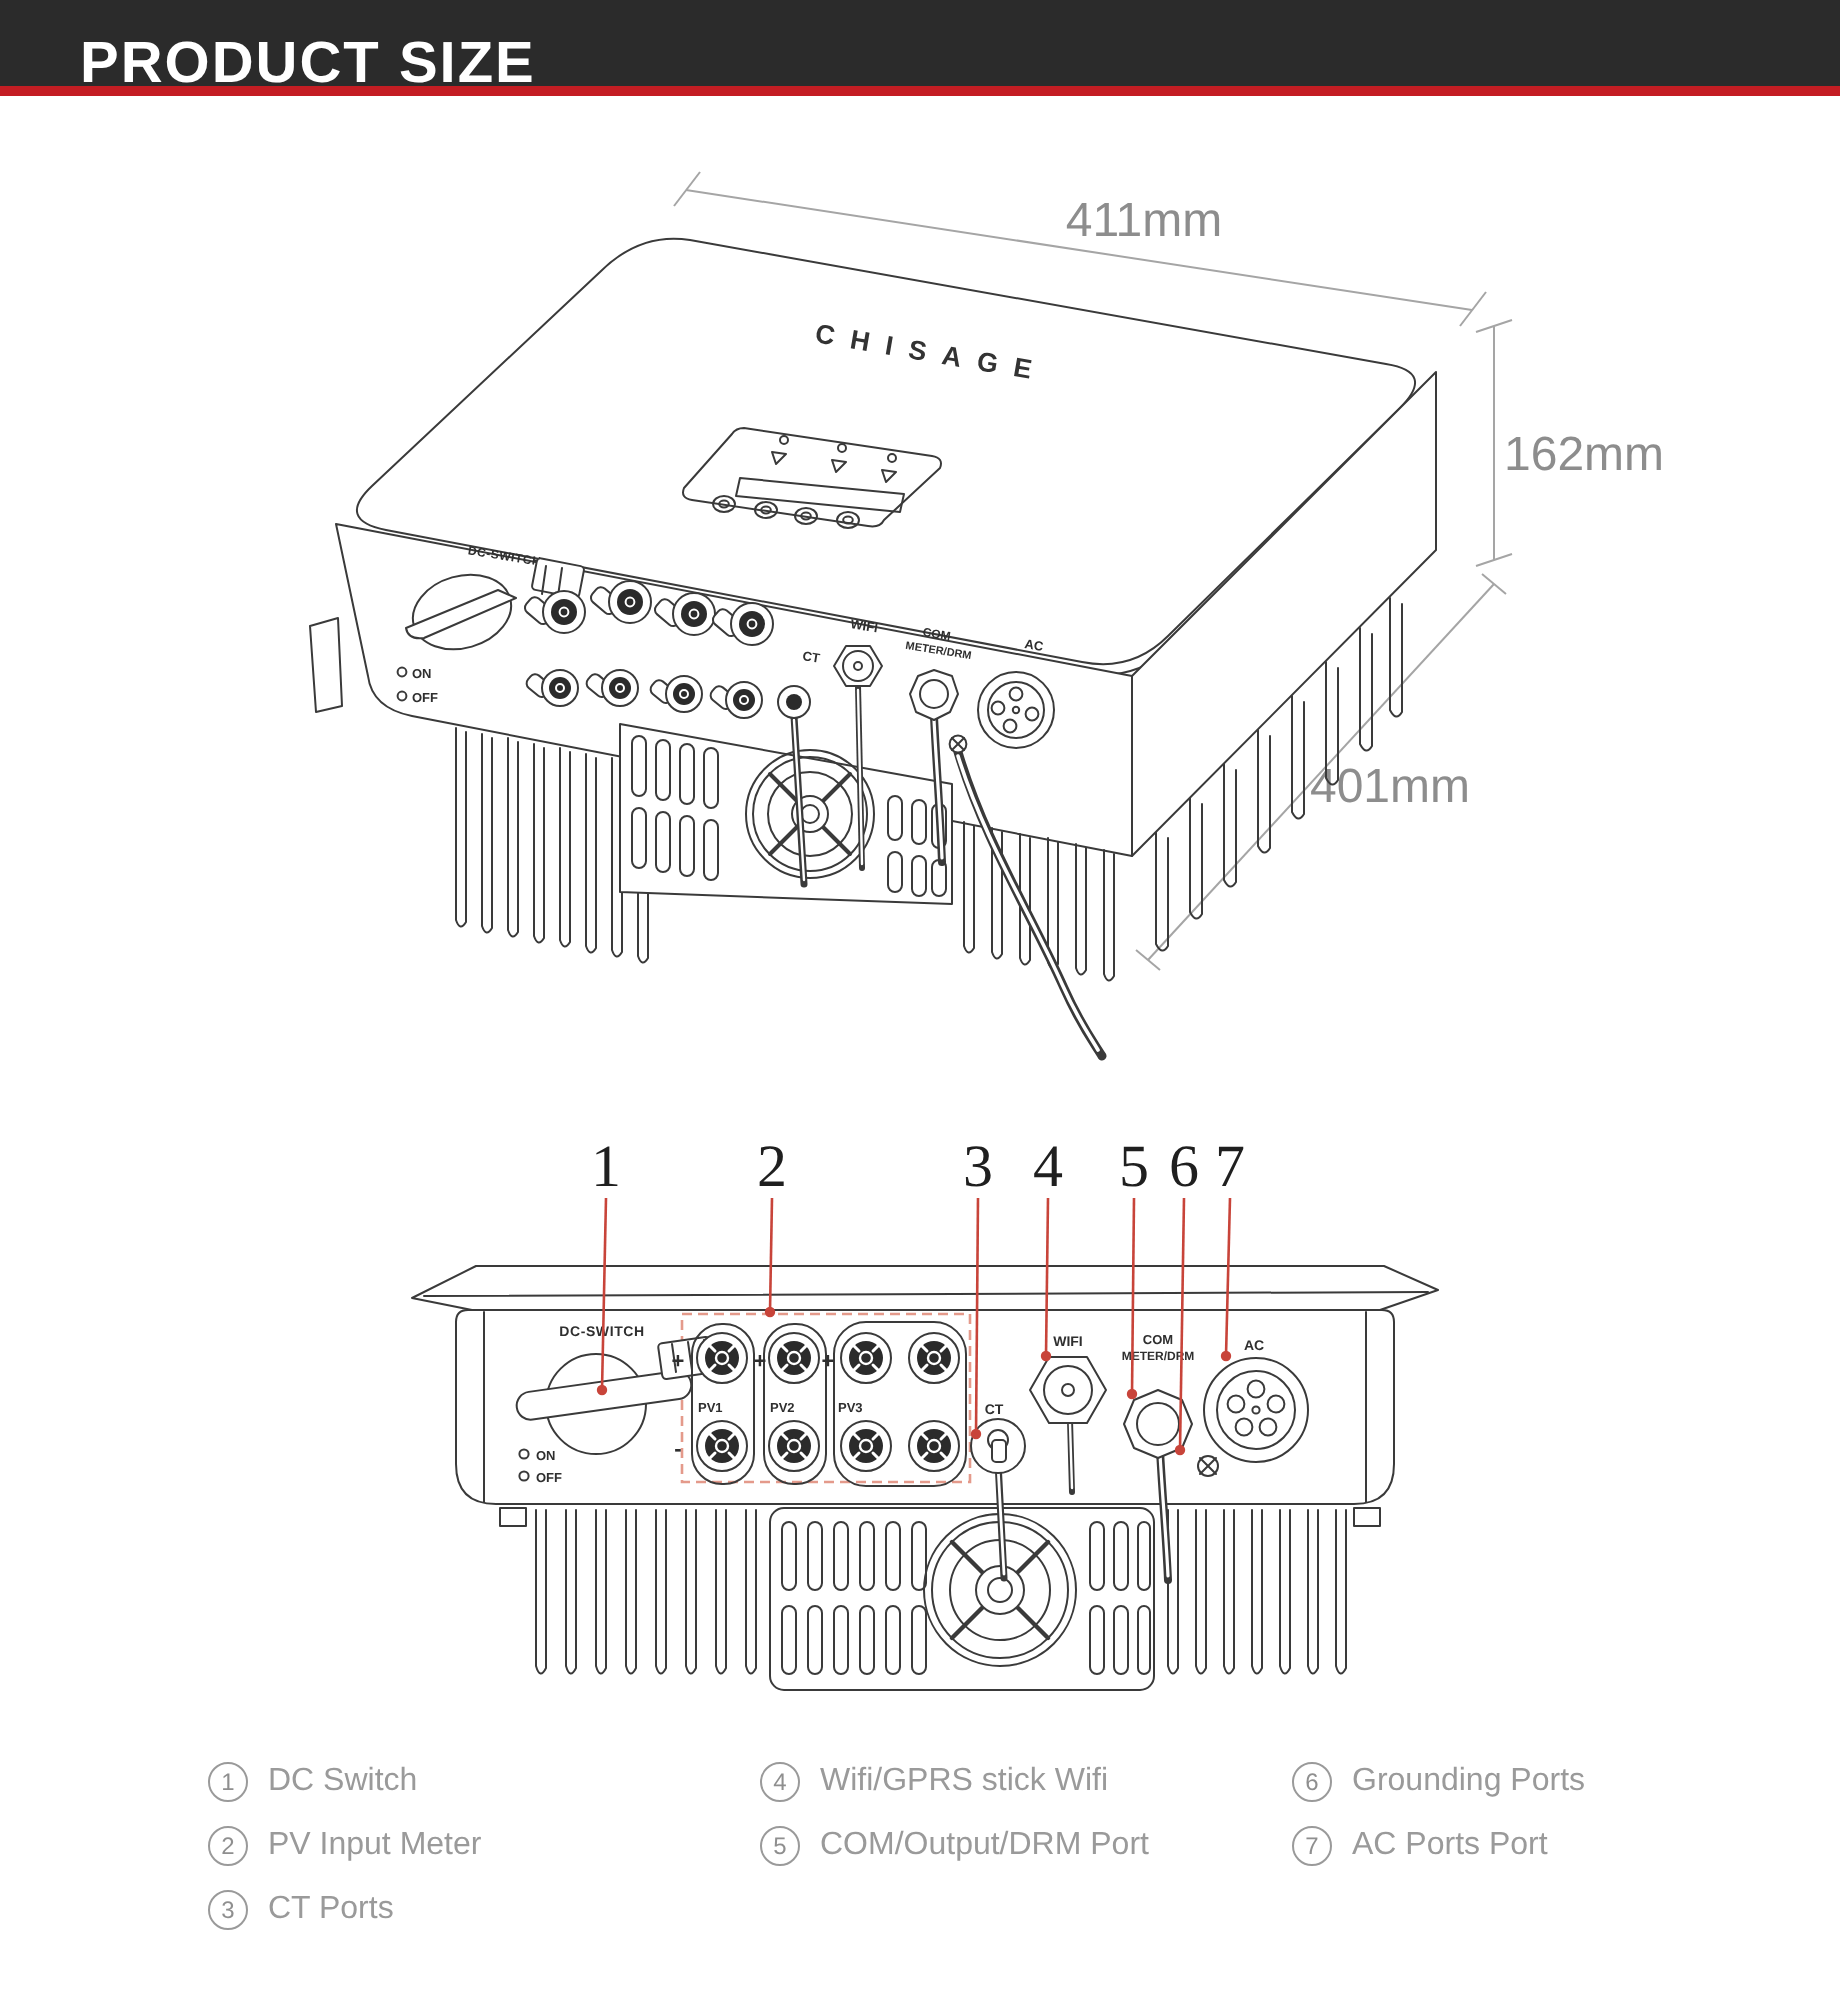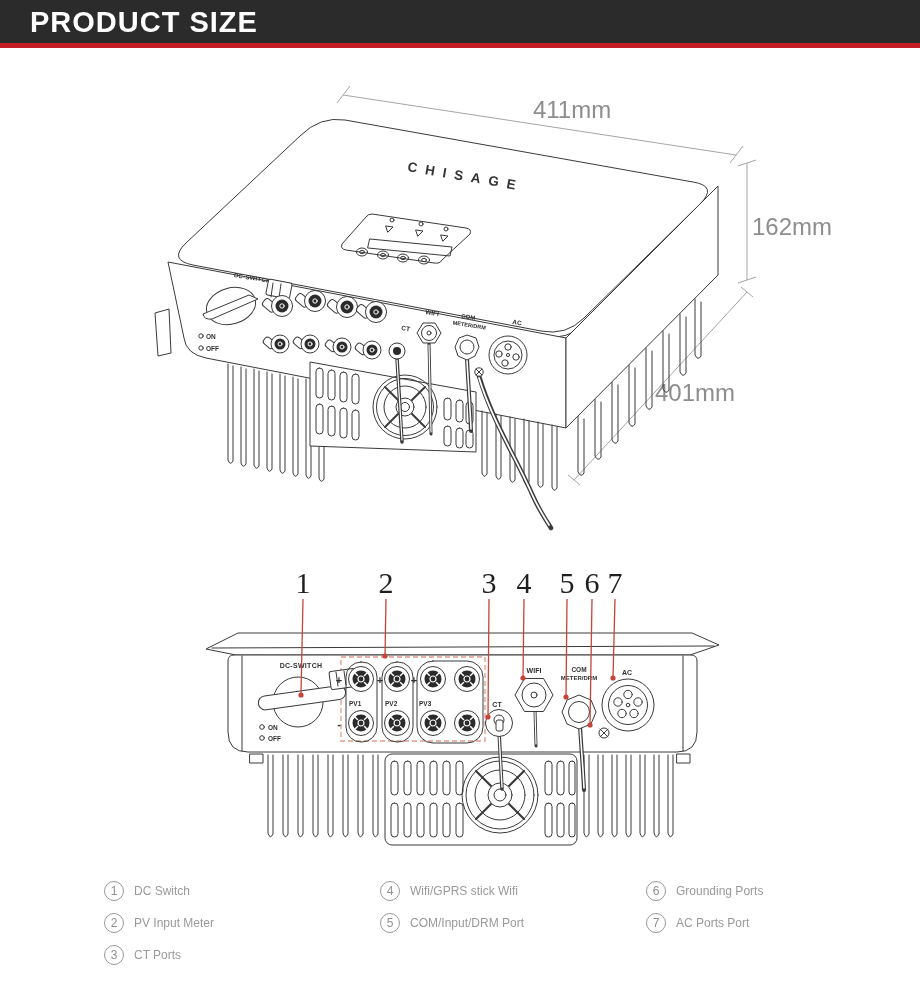--- a/index.html
+++ b/index.html
@@ -1,39 +1,39 @@
 <!DOCTYPE html>
 <html><head>
 <meta charset="utf-8">
 <style>
   html,body{margin:0;padding:0;background:#fff;}
   .page{position:relative;width:920px;height:996px;background:#fff;overflow:hidden;
         font-family:"Liberation Sans",sans-serif;}
   .hdr{position:absolute;top:0;left:0;width:920px;height:43px;background:#2b2b2b;}
-  .hdr h1{margin:0;padding-left:30px;line-height:44px;font-size:29px;font-weight:bold;
+  .hdr h1{margin:10px;padding-left:30px;line-height:44px;font-size:29px;font-weight:bold;
           color:#ffffff;letter-spacing:1px;font-family:"Liberation Sans",sans-serif;}
   .redbar{position:absolute;top:43px;left:0;width:920px;height:5px;background:#c41d23;}
   svg text{font-family:"Liberation Sans",sans-serif;}
   .dimtxt{fill:#8d8d8d;font-size:24px;}
   .ln{stroke:#3a3a3a;stroke-width:1;fill:none;stroke-linejoin:round;stroke-linecap:round;}
   .lnf{stroke:#3a3a3a;stroke-width:1;fill:#ffffff;stroke-linejoin:round;}
   .dim{stroke:#a5a5a5;stroke-width:1;fill:none;}
   .tiny{fill:#2f2f2f;font-weight:bold;}
   .dk{fill:#2b2b2b;stroke:none;}
   .wt{stroke:#ffffff;fill:none;stroke-linecap:round;}
   .cable{stroke:#3a3a3a;fill:none;stroke-linecap:round;}
   .callout{fill:#1f1f1f;font-size:30px;font-family:"Liberation Serif","DejaVu Serif",serif;}
   .leader{stroke:#c8443a;stroke-width:1.3;fill:none;}
   .ldot{fill:#c8443a;stroke:none;}
   .legend{position:absolute;top:880px;left:0;width:920px;height:110px;}
   .leg-col{position:absolute;top:0;}
   .leg-item{display:flex;align-items:center;height:22px;margin-bottom:10px;}
   .leg-num{box-sizing:border-box;width:20px;height:20px;border:1.3px solid #9a9a9a;border-radius:50%;
            color:#8f8f8f;font-size:12px;display:flex;align-items:center;justify-content:center;flex:0 0 20px;}
-  .leg-label{margin-left:10px;font-size:12px;color:#9a9a9a;white-space:nowrap;}
+  .leg-label{margin-left:10px;font-size:16px;color:#9a9a9a;white-space:nowrap;}
 </style>
 </head>
 <body>
 
 <div class="page">
 
   <div class="hdr">
     <h1>PRODUCT SIZE</h1>
   </div>
   <div class="redbar"></div>
@@ -522,21 +522,21 @@
         <div class="leg-label">CT Ports</div>
       </div>
     </div>
     <div class="leg-col" style="left:380px;">
       <div class="leg-item">
         <div class="leg-num">4</div>
         <div class="leg-label">Wifi/GPRS stick Wifi</div>
       </div>
       <div class="leg-item">
         <div class="leg-num">5</div>
-        <div class="leg-label">COM/Input/DRM Port</div>
+        <div class="leg-label">COM/Output/DRM Port</div>
       </div>
     </div>
     <div class="leg-col" style="left:646px;">
       <div class="leg-item">
         <div class="leg-num">6</div>
         <div class="leg-label">Grounding Ports</div>
       </div>
       <div class="leg-item">
         <div class="leg-num">7</div>
         <div class="leg-label">AC Ports Port</div>

